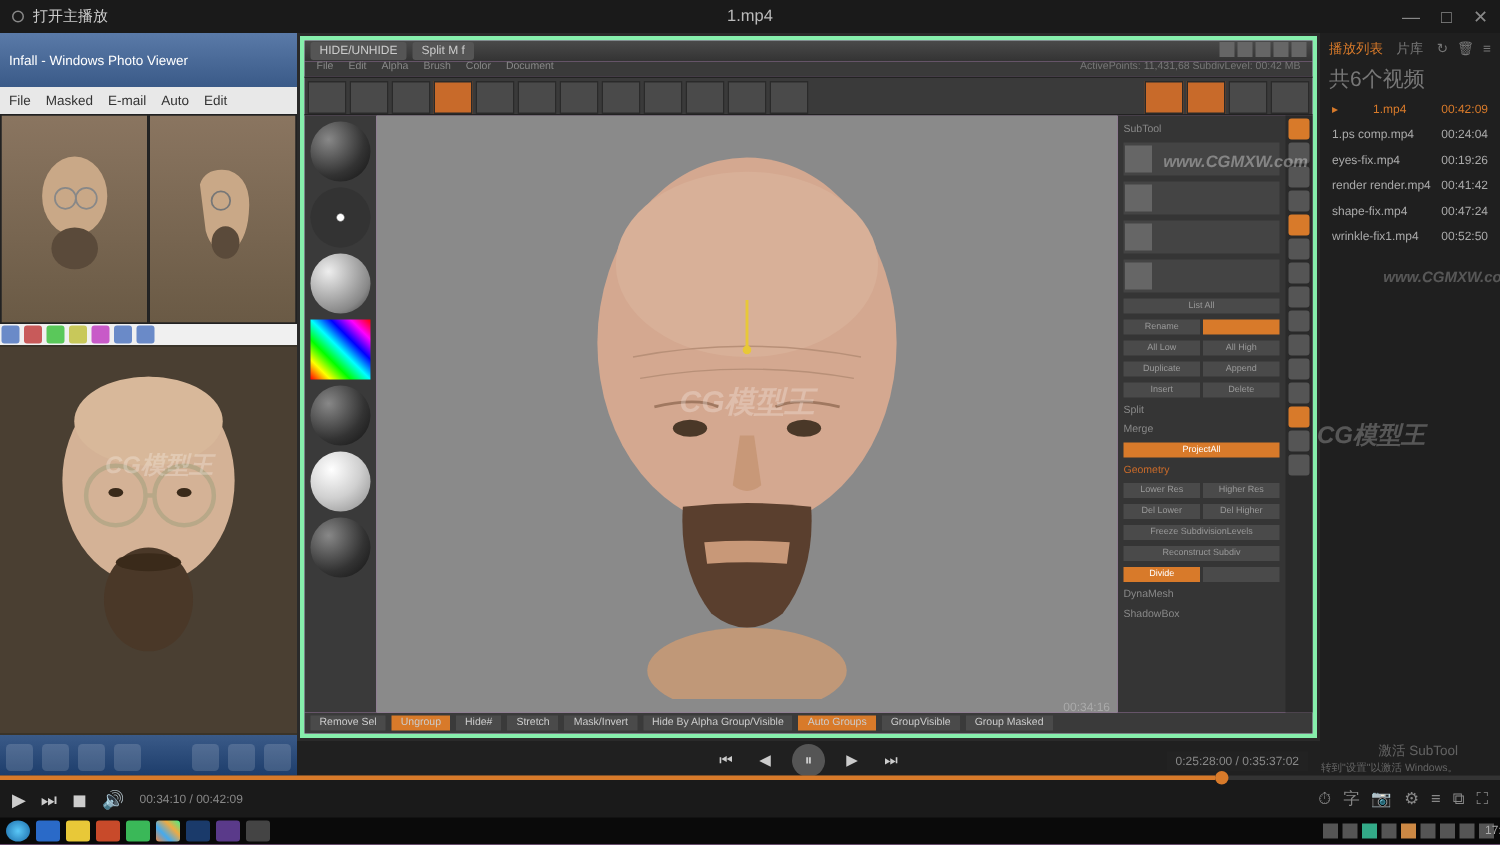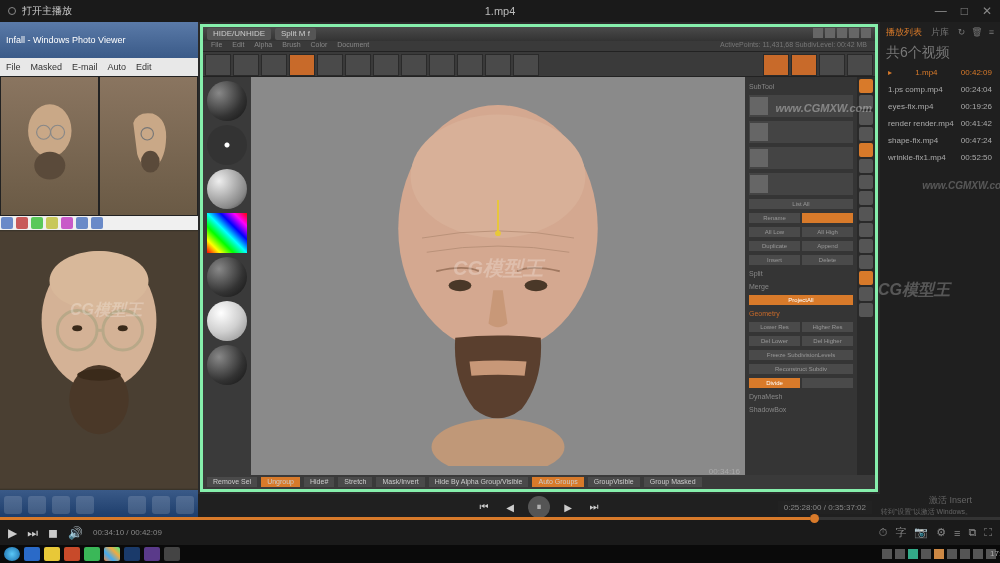--- a/index.html
+++ b/index.html
@@ -627,21 +627,21 @@
     <span>字</span>
     <span>📷</span>
     <span>⚙</span>
     <span>≡</span>
     <span>⧉</span>
     <span>⛶</span>
   </div>
 </div>
 
 <div class="activate-win">
-  <div>激活 Insert</div>
+  <div>激活 SubTool</div>
   <div style="font-size:7px">转到"设置"以激活 Windows。</div>
 </div>
 
 <div class="taskbar">
   <div class="start"></div>
   <div class="app" style="background:#2a6ac8"></div>
   <div class="app" style="background:#e8c838"></div>
   <div class="app" style="background:#c84a2a"></div>
   <div class="app" style="background:#3ab858"></div>
   <div class="app" style="background:linear-gradient(45deg,#e84,#4ae,#ea4,#4e8)"></div>

